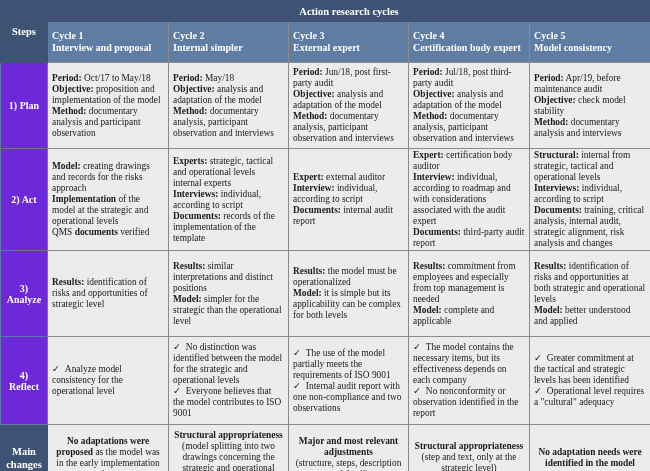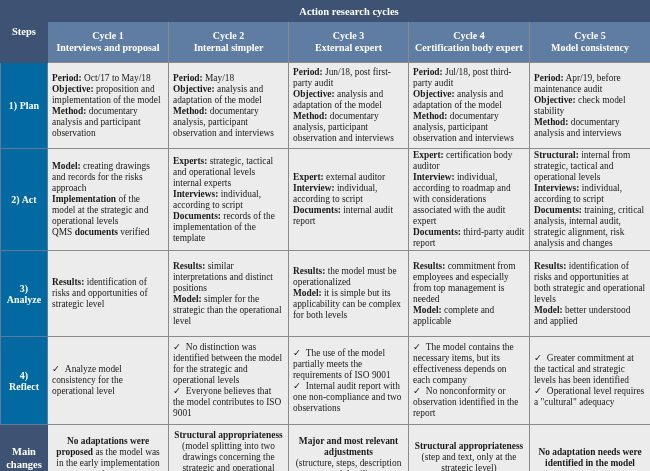--- a/index.html
+++ b/index.html
@@ -8,22 +8,22 @@
     border-collapse: collapse;
     table-layout: fixed;
     width: 650px;
     font-family: "Liberation Serif", serif;
     font-size: 9.4px;
     line-height: 11px;
     color: #1a1a1a;
   }
   td, th { border: 1px solid #8a8a8a; padding: 1px 4px; vertical-align: middle; }
   .hdr-dark { background: #3e5373; color: #ffffff; font-weight: bold; text-align: center; }
-  .hdr-mid { background: #5f7da3; color: #ffffff; font-weight: bold; text-align: center; line-height: 12px; font-size: 10px; }
-  .step { background: #0369a1; color: #ffffff; font-weight: bold; text-align: center; font-size: 10px; border-color: #5f7a9e; }
+  .hdr-mid { background: #5f7da3; color: #ffffff; font-weight: bold; text-align: left; line-height: 12px; font-size: 10px; }
+  .step { background: #6d28d9; color: #ffffff; font-weight: bold; text-align: center; font-size: 10px; border-color: #5f7a9e; }
   .step-main { background: #3e5373; color: #ffffff; font-weight: bold; text-align: center; font-size: 10.5px; line-height: 13px; border-color: #3e5373; }
   .cell { background: #ececec; text-align: left; }
   .cell-c { background: #ececec; text-align: center; }
   .title-row th { height: 18px; font-size: 10.5px; border-color: #3e5373; }
   .steps-hdr { font-size: 11px; border-color: #3e5373; }
   b { font-weight: bold; }
   .line { display: block; }
   .chk::before { content: "\2713"; margin-right: 5px; }
 </style>
 </head>
@@ -39,21 +39,21 @@
     <col style="width:121px">
   </colgroup>
   <tbody>
       <tr class="title-row">
     <th rowspan="2" class="hdr-dark steps-hdr">Steps</th>
     <th colspan="5" class="hdr-dark">Action research cycles</th>
   </tr>
   <tr style="height:41px">
     <th class="hdr-mid">
           <span class="line">Cycle 1</span>
-          <span class="line">Interviews and proposal</span>
+          <span class="line">Interview and proposal</span>
         </th>
     <th class="hdr-mid">
           <span class="line">Cycle 2</span>
           <span class="line">Internal simpler</span>
         </th>
     <th class="hdr-mid">
           <span class="line">Cycle 3</span>
           <span class="line">External expert</span>
         </th>
     <th class="hdr-mid">

